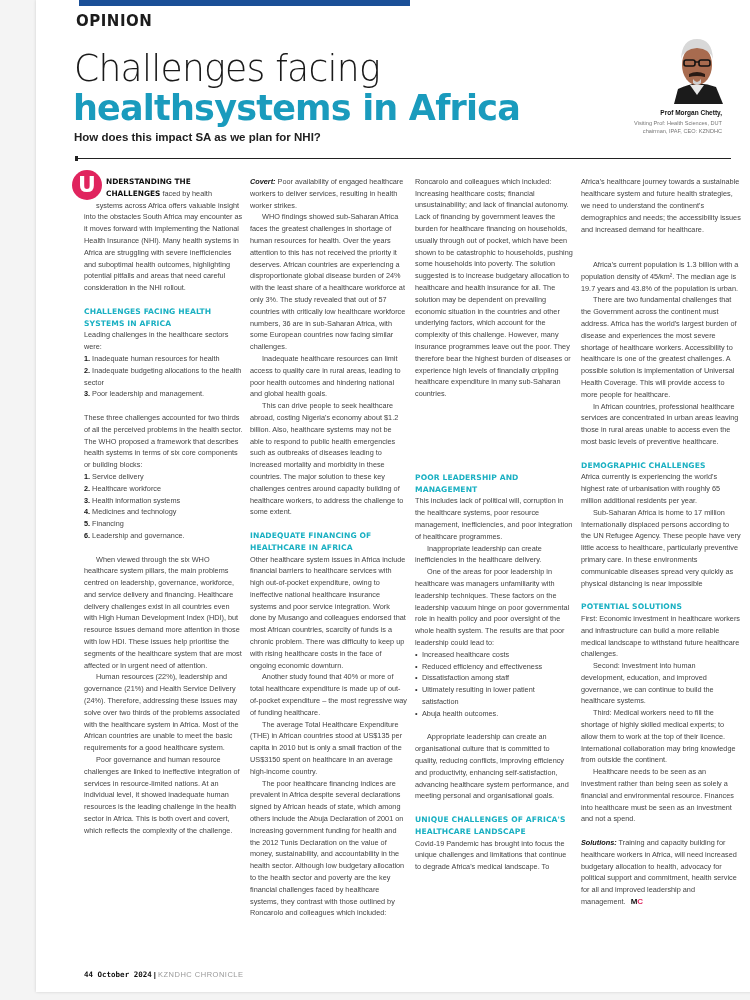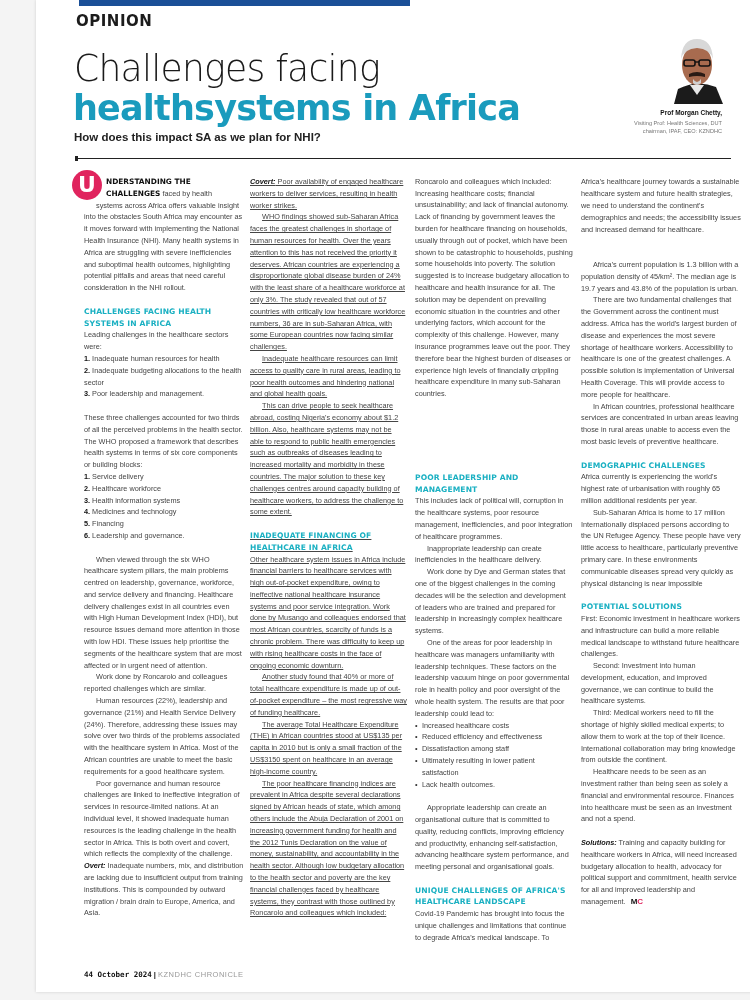--- a/index.html
+++ b/index.html
@@ -149,53 +149,50 @@
     <p class="gap">These three challenges accounted for two thirds of all the perceived problems in the health sector. The WHO proposed a framework that describes health systems in terms of six core components or building blocks:</p>
     <div>
       <p><span class="num">1.</span><span> Service delivery</span></p>
       <p><span class="num">2.</span><span> Healthcare workforce</span></p>
       <p><span class="num">3.</span><span> Health information systems</span></p>
       <p><span class="num">4.</span><span> Medicines and technology</span></p>
       <p><span class="num">5.</span><span> Financing</span></p>
       <p><span class="num">6.</span><span> Leadership and governance.</span></p>
     </div>
     <p class="gap indent">When viewed through the six WHO healthcare system pillars, the main problems centred on leadership, governance, workforce, and service delivery and financing. Healthcare delivery challenges exist in all countries even with High Human Development Index (HDI), but resource issues demand more attention in those with low HDI. These issues help prioritise the segments of the healthcare system that are most affected or in urgent need of attention.</p>
-    <p class="indent">Work done by Roncarolo and colleagues reported challenges which are similar.</p>
     <p class="indent">Human resources (22%), leadership and governance (21%) and Health Service Delivery (24%). Therefore, addressing these issues may solve over two thirds of the problems associated with the healthcare system in Africa. Most of the African countries are unable to meet the basic requirements for a good healthcare system.</p>
     <p class="indent">Poor governance and human resource challenges are linked to ineffective integration of services in resource-limited nations. At an individual level, it showed inadequate human resources is the leading challenge in the health sector in Africa. This is both overt and covert, which reflects the complexity of the challenge.</p>
-    <p><span class="bi">Overt:</span><span> Inadequate numbers, mix, and distribution are lacking due to insufficient output from training institutions. This is compounded by outward migration / brain drain to Europe, America, and Asia.</span></p>
-  </div>
-
-  <div class="col c2" style="top:176px;text-decoration:underline;">
+  </div>
+
+  <div class="col c2" style="top:176px;">
     <p><span class="bi">Covert:</span><span> Poor availability of engaged healthcare workers to deliver services, resulting in health worker strikes.</span></p>
     <p class="indent">WHO findings showed sub-Saharan Africa faces the greatest challenges in shortage of human resources for health. Over the years attention to this has not received the priority it deserves. African countries are experiencing a disproportionate global disease burden of 24% with the least share of a healthcare workforce at only 3%. The study revealed that out of 57 countries with critically low healthcare workforce numbers, 36 are in sub-Saharan Africa, with some European countries now facing similar challenges.</p>
     <p class="indent">Inadequate healthcare resources can limit access to quality care in rural areas, leading to poor health outcomes and hindering national and global health goals.</p>
     <p class="indent">This can drive people to seek healthcare abroad, costing Nigeria's economy about $1.2 billion. Also, healthcare systems may not be able to respond to public health emergencies such as outbreaks of diseases leading to increased mortality and morbidity in these countries. The major solution to these key challenges centres around capacity building of healthcare workers, to address the challenge to some extent.</p>
     <h3>INADEQUATE FINANCING OF HEALTHCARE IN AFRICA</h3>
     <p>Other healthcare system issues in Africa include financial barriers to healthcare services with high out-of-pocket expenditure, owing to ineffective national healthcare insurance systems and poor service integration. Work done by Musango and colleagues endorsed that most African countries, scarcity of funds is a chronic problem. There was difficulty to keep up with rising healthcare costs in the face of ongoing economic downturn.</p>
     <p class="indent">Another study found that 40% or more of total healthcare expenditure is made up of out-of-pocket expenditure – the most regressive way of funding healthcare.</p>
     <p class="indent">The average Total Healthcare Expenditure (THE) in African countries stood at US$135 per capita in 2010 but is only a small fraction of the US$3150 spent on healthcare in an average high-income country.</p>
     <p class="indent" style="height:142px; overflow:hidden;">The poor healthcare financing indices are prevalent in Africa despite several declarations signed by African heads of state, which among others include the Abuja Declaration of 2001 on increasing government funding for health and the 2012 Tunis Declaration on the value of money, sustainability, and accountability in the health sector. Although low budgetary allocation to the health sector and poverty are the key financial challenges faced by healthcare systems, they contrast with those outlined by Roncarolo and colleagues which included: Increasing healthcare costs; financial unsustainability; and lack of financial autonomy. Lack of financing by government leaves the burden for healthcare financing on households, usually through out of pocket, which have been shown to be catastrophic to households, pushing some households into poverty. The solution suggested is to increase budgetary allocation to healthcare and health insurance for all. The solution may be dependent on prevailing economic situation in the countries and other underlying factors, which account for the complexity of this challenge. However, many insurance programmes leave out the poor. They therefore bear the highest burden of diseases or experience high levels of financially crippling healthcare expenditure in many sub-Saharan countries.</p>
   </div>
 
   <div class="col c3">
     <p style="height:284px; overflow:hidden;">
       <span style="display:block; margin-top:-130px;">The poor healthcare financing indices are prevalent in Africa despite several declarations signed by African heads of state, which among others include the Abuja Declaration of 2001 on increasing government funding for health and the 2012 Tunis Declaration on the value of money, sustainability, and accountability in the health sector. Although low budgetary allocation to the health sector and poverty are the key financial challenges faced by healthcare systems, they contrast with those outlined by Roncarolo and colleagues which included: Increasing healthcare costs; financial unsustainability; and lack of financial autonomy. Lack of financing by government leaves the burden for healthcare financing on households, usually through out of pocket, which have been shown to be catastrophic to households, pushing some households into poverty. The solution suggested is to increase budgetary allocation to healthcare and health insurance for all. The solution may be dependent on prevailing economic situation in the countries and other underlying factors, which account for the complexity of this challenge. However, many insurance programmes leave out the poor. They therefore bear the highest burden of diseases or experience high levels of financially crippling healthcare expenditure in many sub-Saharan countries.</span>
     </p>
     <h3>POOR LEADERSHIP AND MANAGEMENT</h3>
     <p>This includes lack of political will, corruption in the healthcare systems, poor resource management, inefficiencies, and poor integration of healthcare programmes.</p>
     <p class="indent">Inappropriate leadership can create inefficiencies in the healthcare delivery.</p>
-    <p class="indent">Work done by Dye and German states that one of the biggest challenges in the coming decades will be the selection and development of leaders who are trained and prepared for leadership in increasingly complex healthcare systems.</p>
     <p class="indent">One of the areas for poor leadership in healthcare was managers unfamiliarity with leadership techniques. These factors on the leadership vacuum hinge on poor governmental role in health policy and poor oversight of the whole health system. The results are that poor leadership could lead to:</p>
     <ul>
       <li>Increased healthcare costs</li>
       <li>Reduced efficiency and effectiveness</li>
       <li>Dissatisfaction among staff</li>
       <li>Ultimately resulting in lower patient satisfaction</li>
-      <li>Lack health outcomes.</li>
+      <li>Abuja health outcomes.</li>
     </ul>
     <p class="gap indent">Appropriate leadership can create an organisational culture that is committed to quality, reducing conflicts, improving efficiency and productivity, enhancing self-satisfaction, advancing healthcare system performance, and meeting personal and organisational goals.</p>
     <h3>UNIQUE CHALLENGES OF AFRICA'S HEALTHCARE LANDSCAPE</h3>
     <p style="height:35px; overflow:hidden;">Covid-19 Pandemic has brought into focus the unique challenges and limitations that continue to degrade Africa's medical landscape. To redefine Africa's healthcare journey towards a sustainable healthcare system and future health strategies, we need to understand the continent's demographics and needs; the accessibility issues and increased demand for healthcare.</p>
   </div>
 
   <div class="col c4">
     <p style="height:83px; overflow:hidden;">
       <span style="display:block; margin-top:-35px;">Covid-19 Pandemic has brought into focus the unique challenges and limitations that continue to degrade Africa's medical landscape. To redefine Africa's healthcare journey towards a sustainable healthcare system and future health strategies, we need to understand the continent's demographics and needs; the accessibility issues and increased demand for healthcare.</span>
     </p>

